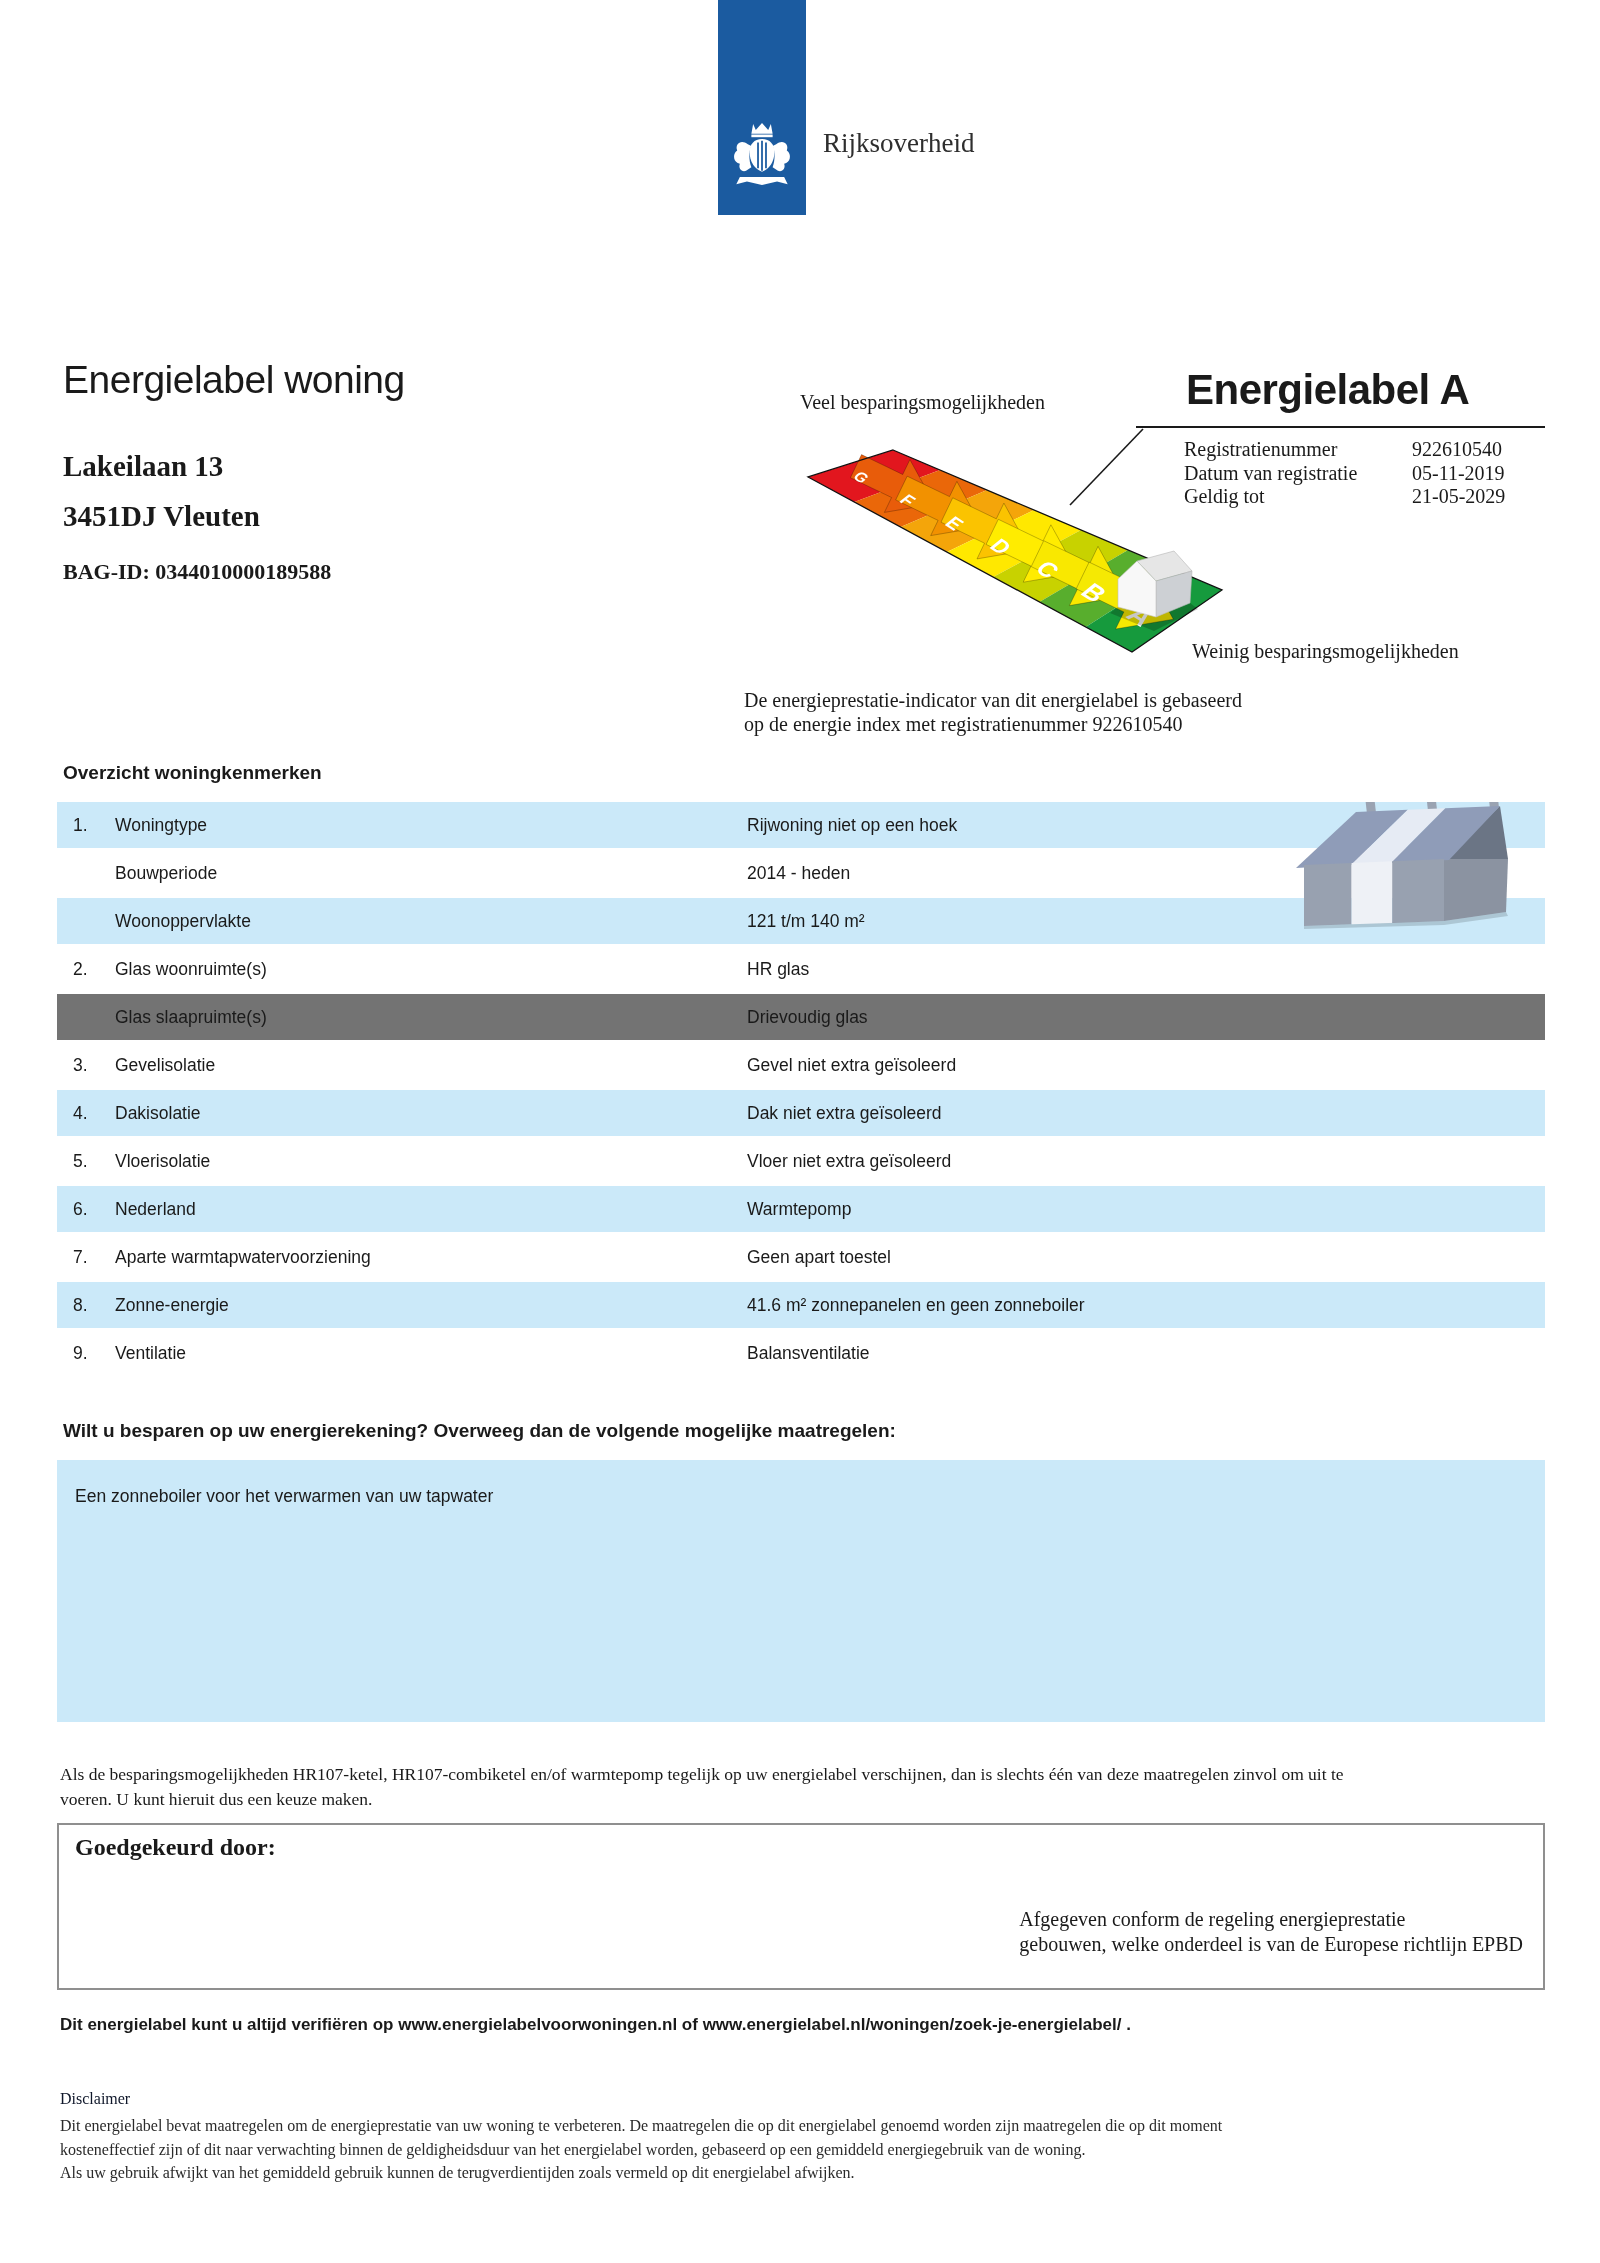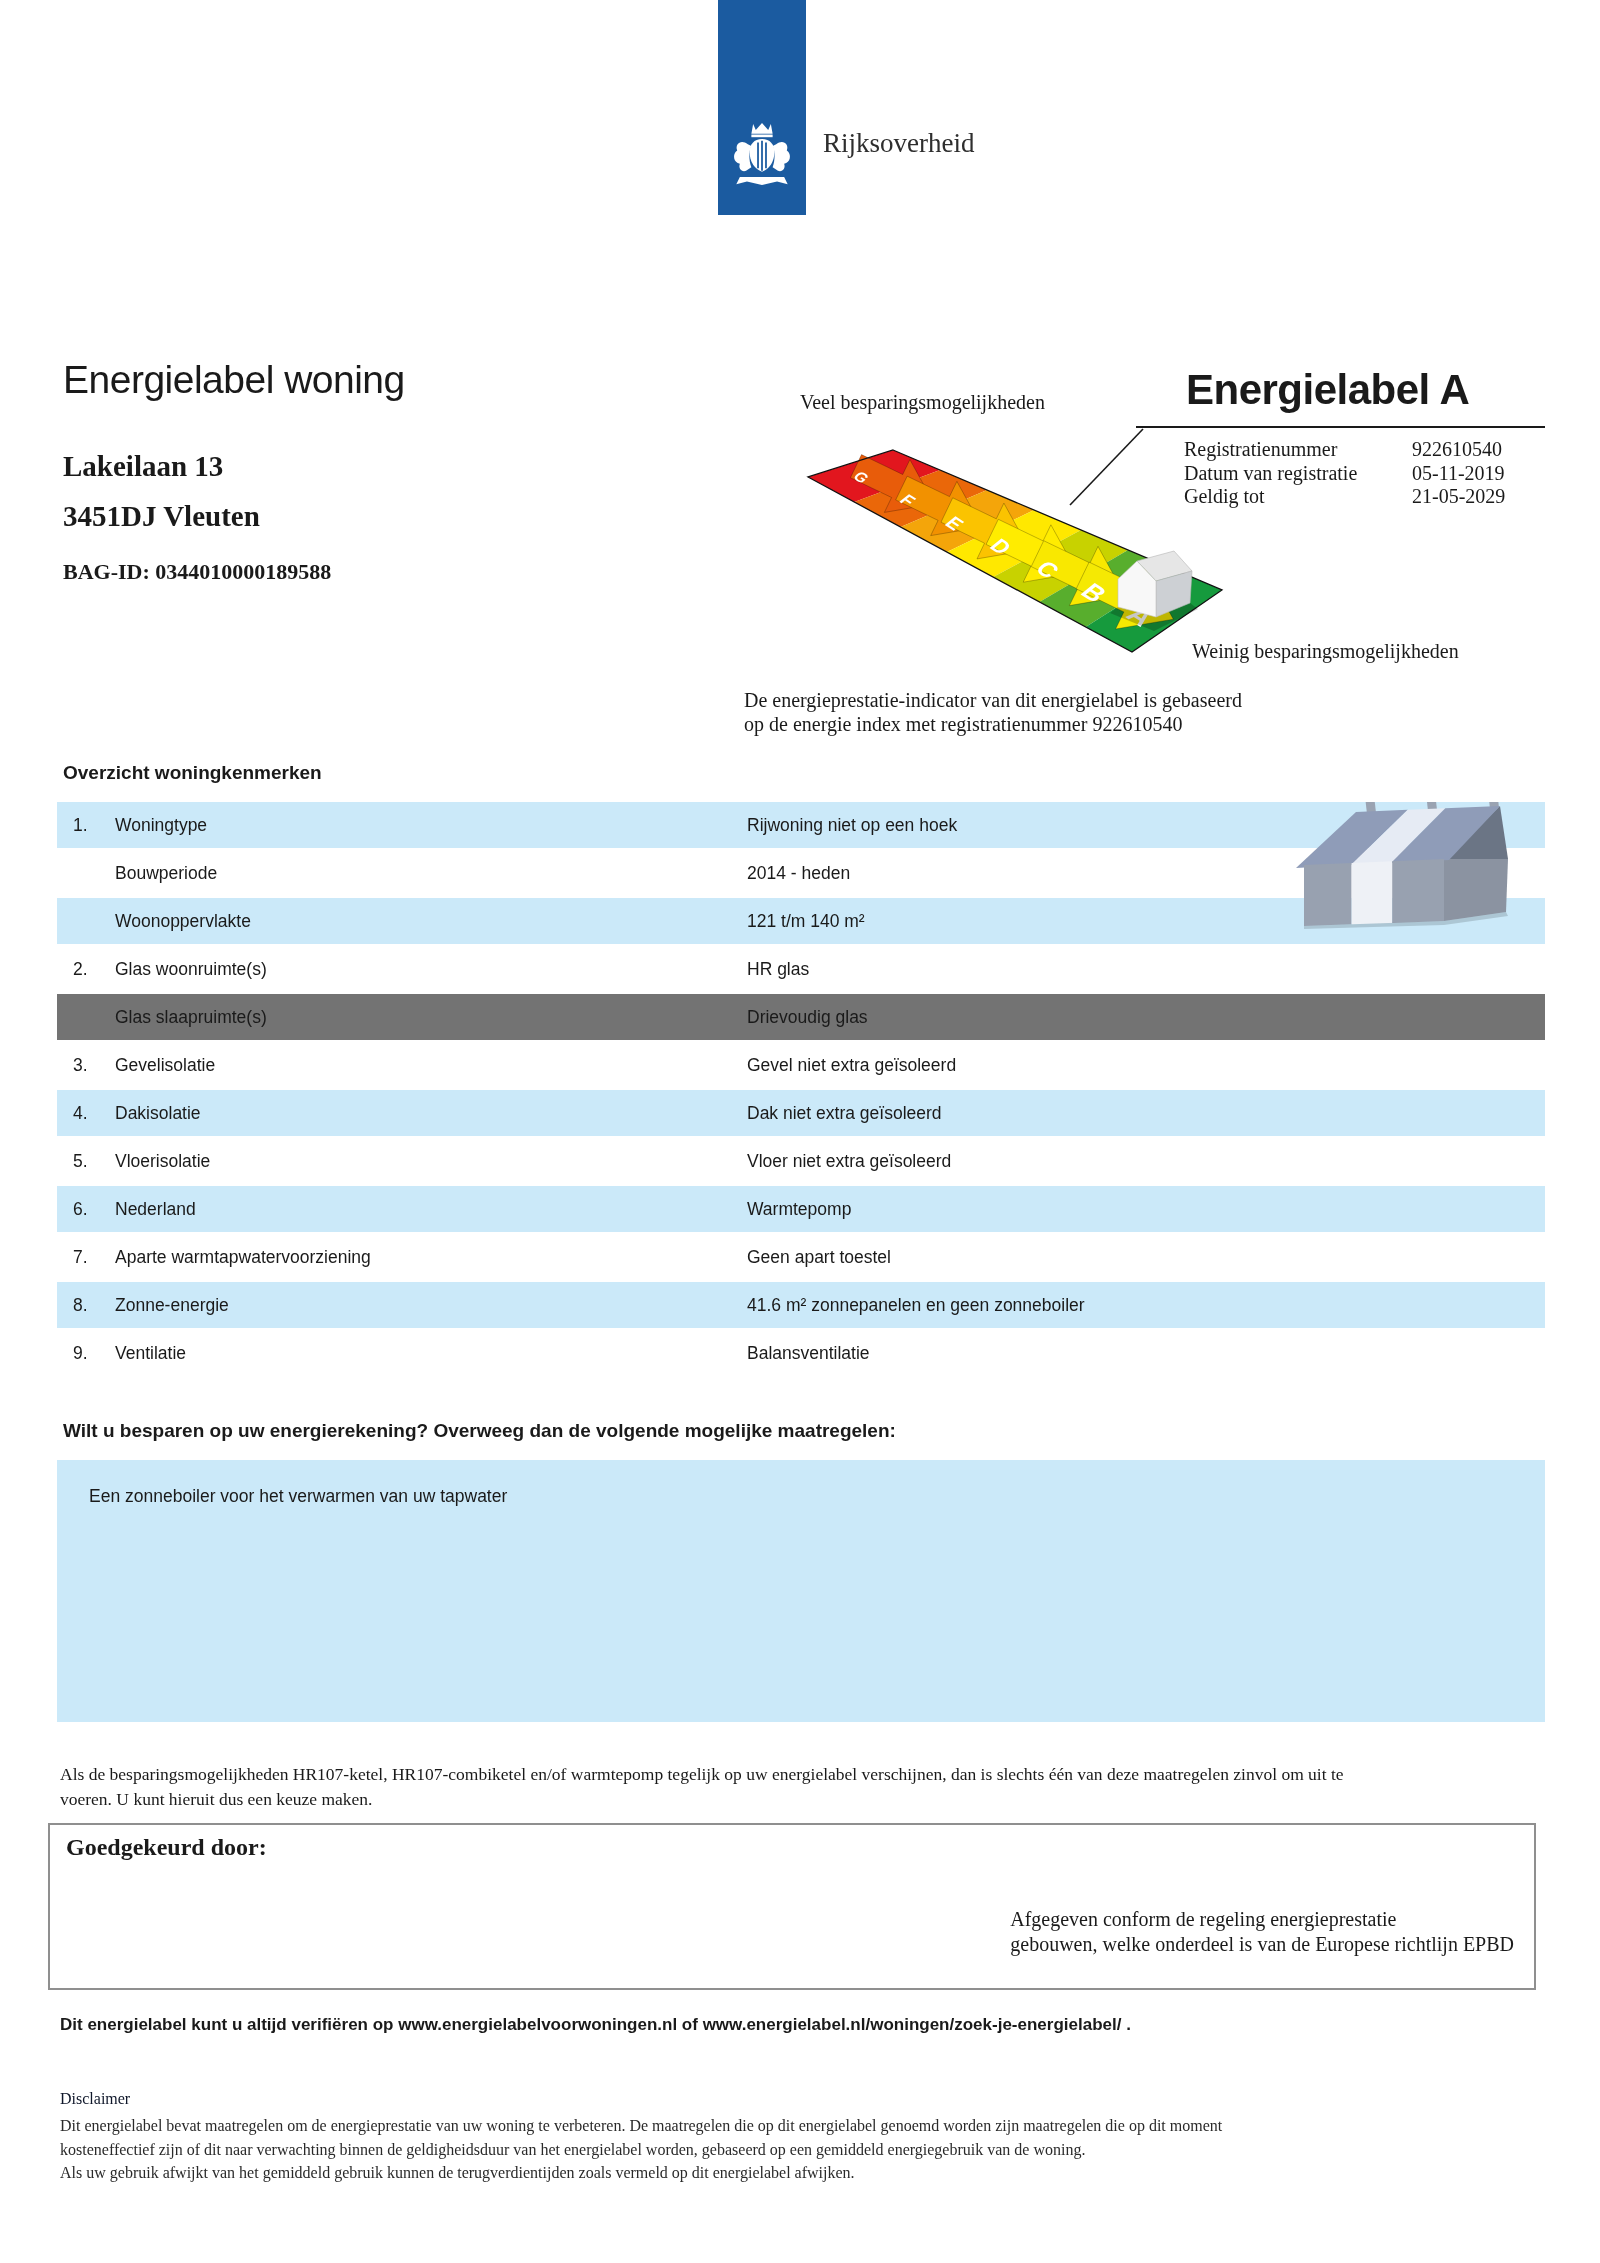--- a/index.html
+++ b/index.html
@@ -32,25 +32,25 @@
   .overzicht{left:63px;top:762px}
   .char-table{left:57px;top:802px;width:1488px;font-family:"Liberation Sans",sans-serif;font-size:17.5px}
   .char-row{display:flex;align-items:center;height:46px;margin-bottom:2px}
   .char-num{padding-left:16px;width:42px;box-sizing:content-box}
   .char-label{width:632px}
   .char-value{flex:1}
   .house-illustration{left:1292px;top:802px;width:222px;height:133px}
 
   .measures-heading{left:63px;top:1420px}
   .measures-box{left:57px;top:1460px;width:1488px;height:262px;box-sizing:border-box;
-                padding:26px 32px;font-family:"Liberation Sans",sans-serif;font-size:17.5px}
+                padding:26px 18px;font-family:"Liberation Sans",sans-serif;font-size:17.5px}
   .measure-item{margin-bottom:8px}
   .note{left:60px;top:1762px;font-size:17.5px;line-height:25px}
 
-  .approval{left:48px;top:1823px;width:1488px;height:167px;border:2px solid #8f8f8f;box-sizing:border-box}
+  .approval{left:57px;top:1823px;width:1488px;height:167px;border:2px solid #8f8f8f;box-sizing:border-box}
   .approval-heading{position:absolute;left:16px;top:9px;font-weight:bold;font-size:24px}
   .approval-fields{position:absolute;left:16px;top:57px;font-size:20px;line-height:27px}
   .fld{display:flex}
   .fld-label{width:245px}
   .conform{position:absolute;right:20px;top:82px;font-size:20px;line-height:25px;text-align:left}
 
   .footer-bold{left:60px;top:2010px;font-weight:bold;font-size:17px;line-height:29px}
   .disclaimer-title{left:60px;top:2090px;font-size:16px;color:#0f172a}
   .disclaimer-body{left:60px;top:2114px;font-size:16px;line-height:23.5px;color:#2a2a2a}
 </style>

